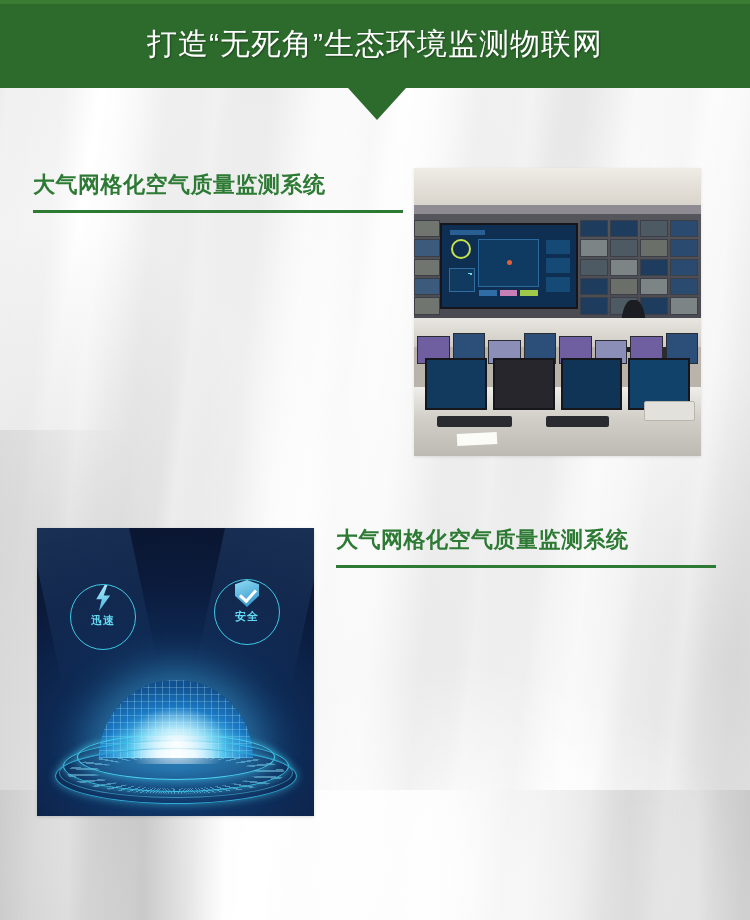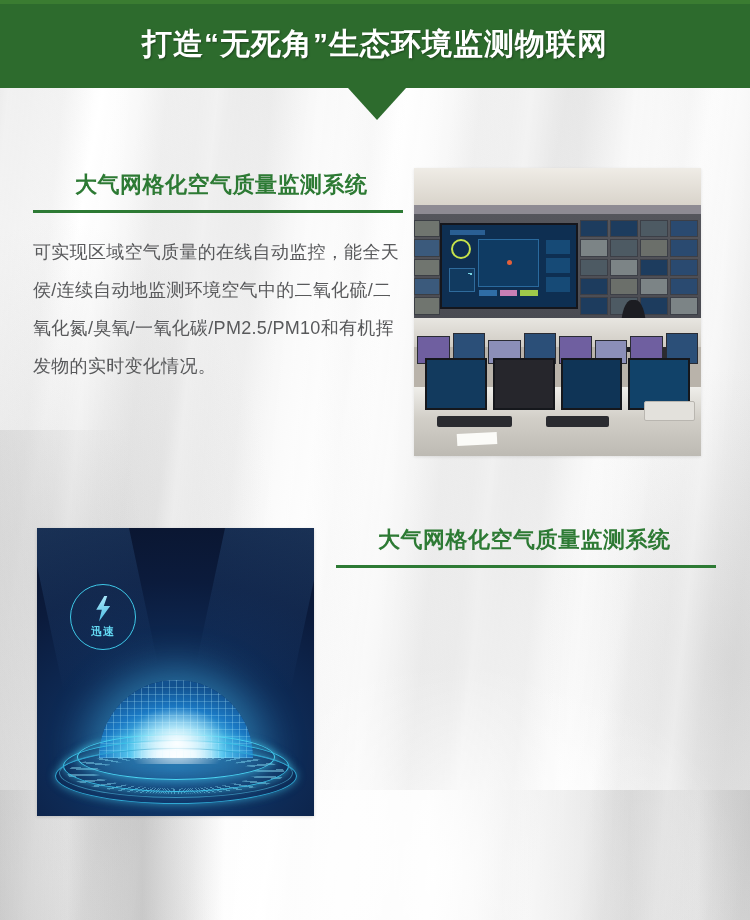--- a/index.html
+++ b/index.html
@@ -99,21 +99,21 @@
   }
   #header-title {
     position: absolute;
     left: 0; top: 0;
     width: 750px; height: 88px;
     display: flex;
     align-items: center;
     justify-content: center;
     color: #ffffff;
     font-size: 30px;
-    font-weight: bold;
+    font-weight: normal;
     letter-spacing: 1px;
     text-shadow: 1px 1px 2px rgba(0,0,0,.35);
     white-space: nowrap;
   }
   #header-notch {
     position: absolute;
     left: 348px;
     top: 88px;
     width: 0; height: 0;
     border-left: 29px solid transparent;
@@ -121,21 +121,20 @@
     border-top: 32px solid #2d6b2d;
   }
 
   
   .sec-title {
     color: #2d7a34;
     font-size: 22px;
     font-weight: bold;
     letter-spacing: .5px;
     white-space: nowrap;
-    margin-left: 42px;
   }
   .sec-rule {
     height: 3px;
     background: #2d7a34;
     margin-top: 10px;
   }
   .sec-body {
     color: #58595b;
     font-size: 18px;
     line-height: 38px;
@@ -311,21 +310,20 @@
     background: linear-gradient(195deg, rgba(80,150,225,.22), rgba(80,150,225,0) 70%);
     transform: skewX(-12deg);
   }
   .p2-badge {
     position: absolute;
     border: 1.6px solid #3ec8e8;
     border-radius: 50%;
     display: flex;
     flex-direction: column;
     align-items: center;
-    justify-content: center;
     gap: 2px;
   }
   .p2-badge .lbl {
     color: #63d8f2;
     font-size: 11px;
     font-weight: bold;
     letter-spacing: 1px;
     white-space: nowrap;
   }
   #p2-badge-fast { left: 33px; top: 56px; width: 66px; height: 66px; }
@@ -418,21 +416,20 @@
 
   <div id="header">
     <div id="header-topline"></div>
     <div id="header-title">打造“无死角”生态环境监测物联网</div>
   </div>
   <div id="header-notch"></div>
 
   <div id="sec1-text">
     <div class="sec-title">大气网格化空气质量监测系统</div>
     <div class="sec-rule"></div>
-    <div class="sec-body" id="sec1-body">可实现区域空气质量的在线自动监控，能全天侯/连续自动地监测环境空气中的二氧化硫/二氧化氮/臭氧/一氧化碳/PM2.5/PM10和有机挥发物的实时变化情况。</div>
   </div>
 
   <div id="photo1">
     <div id="p1-ceiling"></div>
     <div id="p1-beam"></div>
     <div id="p1-wall"></div>
 
     <div id="p1-cctvL">
       <i></i>
         <i></i>
@@ -510,20 +507,24 @@
     <div id="p1-paper"></div>
   </div>
 
   <div id="photo2">
     <div id="p2-rayL"></div>
     <div id="p2-rayR"></div>
 
     <div class="p2-badge" id="p2-badge-fast">
       <div class="ico-bolt"></div>
       <div class="lbl">迅速</div>
+    </div>
+    <div class="p2-badge" id="p2-badge-safe">
+      <div class="ico-shield"></div>
+      <div class="lbl">安全</div>
     </div>
 
     <div id="p2-platter"></div>
     <div id="p2-ticks"></div>
     <div id="p2-dome"></div>
     <div id="p2-dome-mesh"></div>
     <div class="p2-ring" id="p2-ring1"></div>
     <div class="p2-ring" id="p2-ring2"></div>
     <div class="p2-ring" id="p2-ring3"></div>
     <div id="p2-glow"></div>

